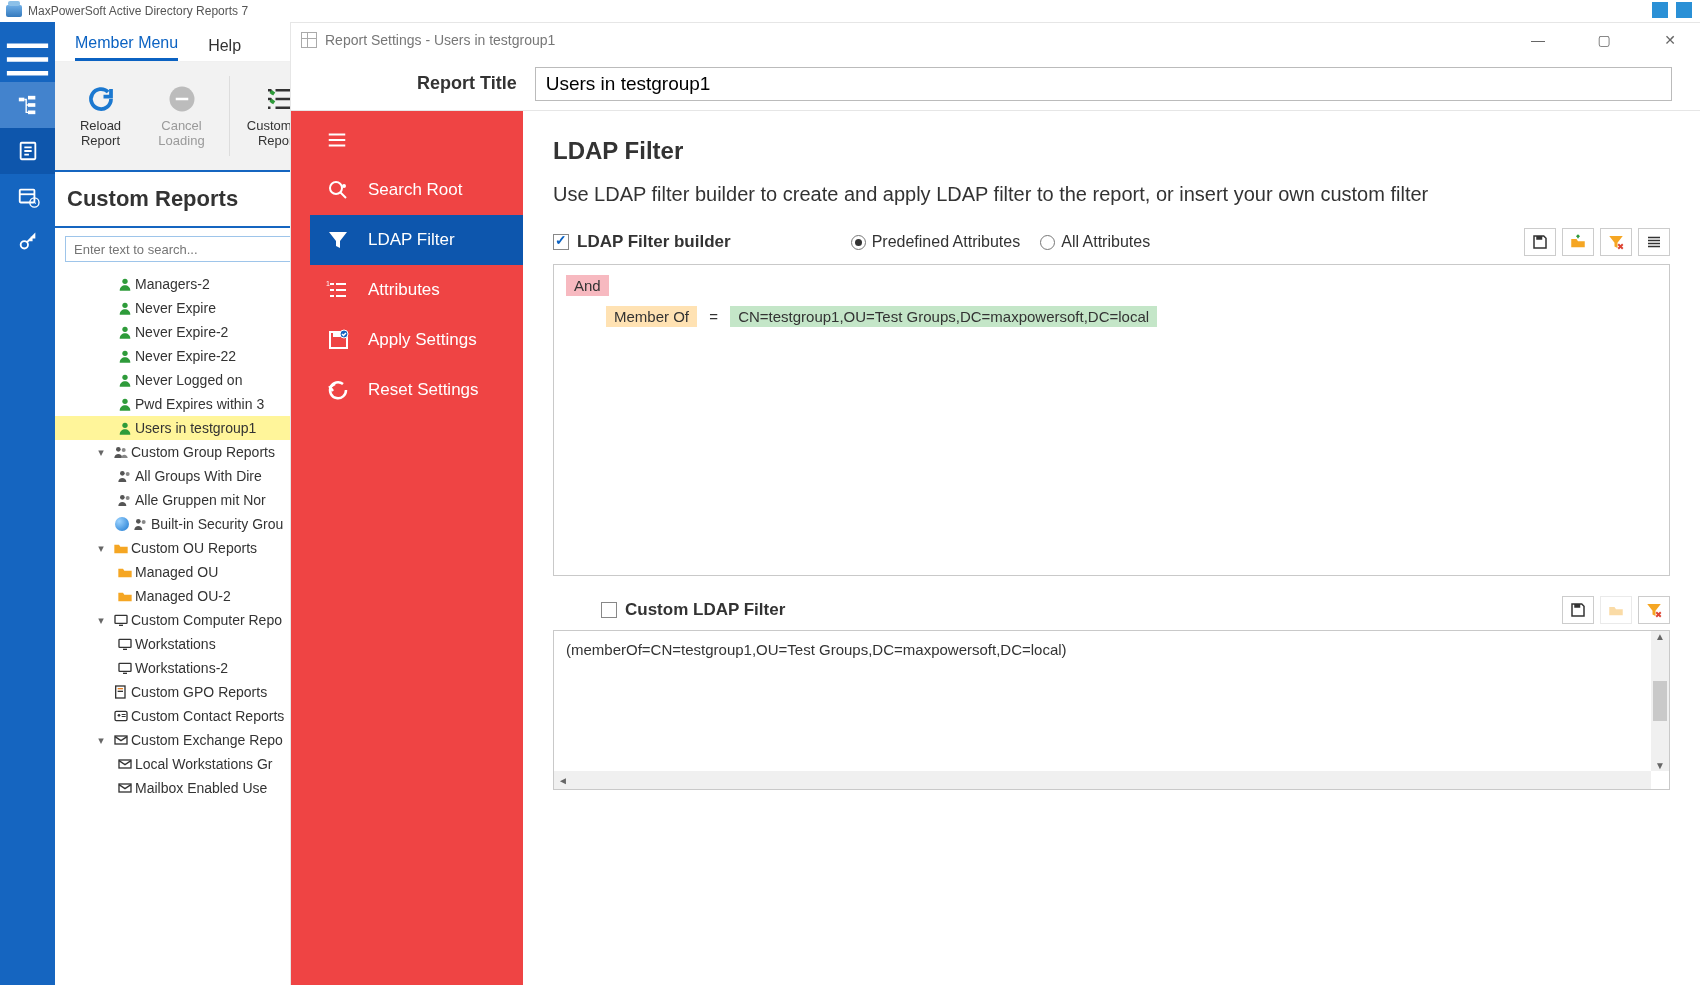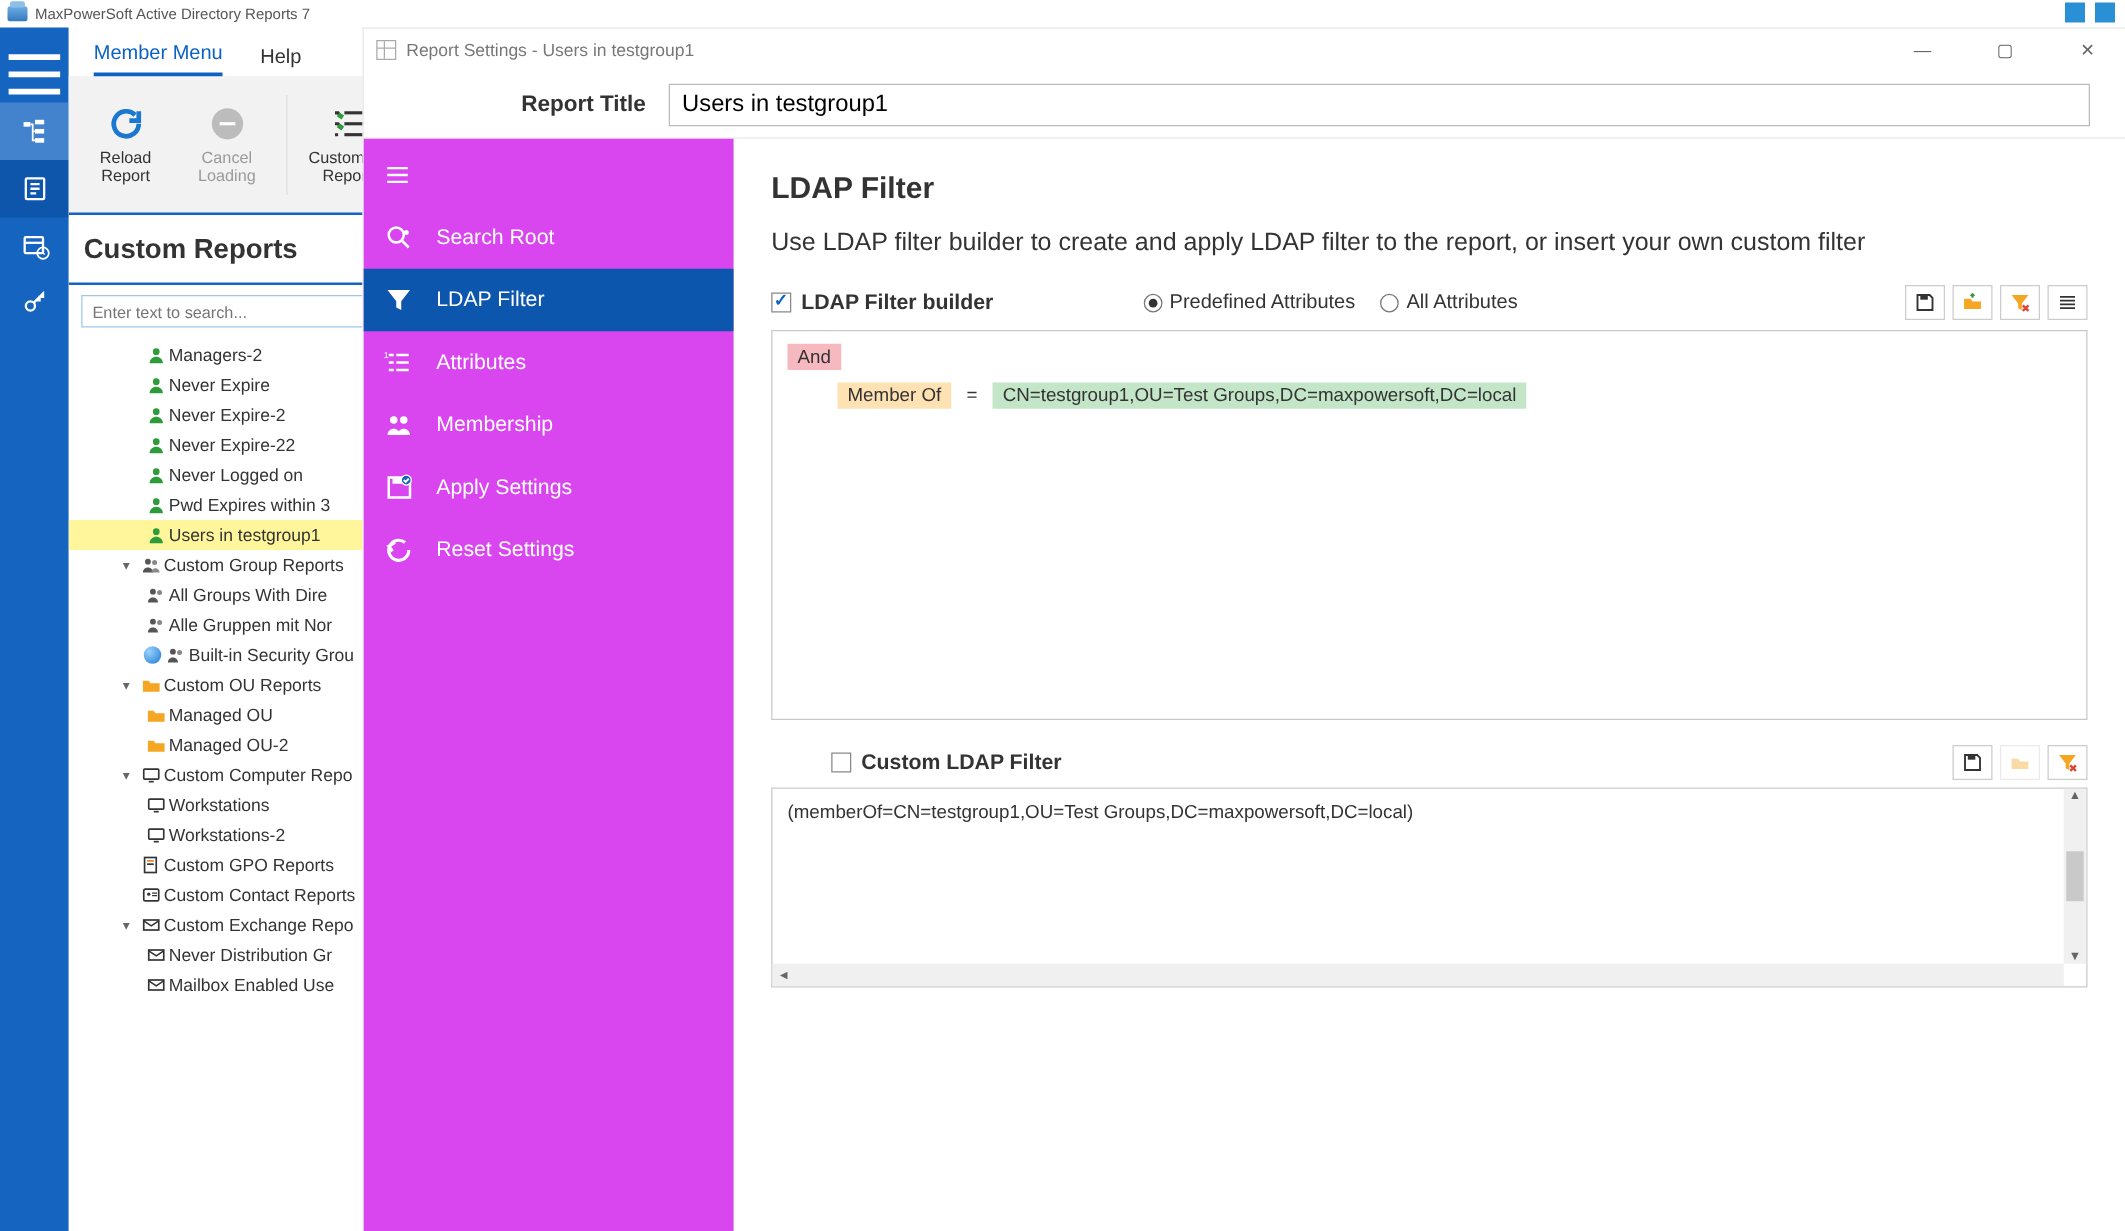--- a/index.html
+++ b/index.html
@@ -63,21 +63,21 @@
   .win-controls span { width:40px; text-align:center; }
 
   
   .dlg-header { height:54px; border-bottom:1px solid #e6e6e6; display:flex; align-items:center; padding-left:126px; padding-right:28px; gap:18px; }
   .dlg-header .lbl { font-size:18px; font-weight:600; }
   .dlg-header input { flex:1; height:34px; border:1px solid #bbb; font-size:19px; padding:0 10px; }
 
   .dlg-body { flex:1; display:flex; min-height:0; }
 
   
-  .dlg-nav { width:296px; background:#d946ef; color:#fff; display:flex; flex-direction:column; padding-top:4px;}
+  .dlg-nav { width:232px; background:#ef4444; color:#fff; display:flex; flex-direction:column; padding-top:4px;padding-left:19px;}
   .dlg-nav .nav-hamburger { height:50px; display:flex; align-items:center; padding-left:16px; }
   .dlg-nav .nav-item { height:50px; display:flex; align-items:center; padding-left:14px; gap:16px; font-size:17px; }
   .dlg-nav .nav-item.selected { background:#0d56ad; }
   .dlg-nav .nav-item .nicon { width:28px; height:28px; display:flex; align-items:center; justify-content:center; }
   .dlg-nav .nav-item .nicon svg { width:24px; height:24px; fill:#fff; }
 
   
   .dlg-content { flex:1; padding:26px 30px 10px 30px; display:flex; flex-direction:column; overflow:hidden; background:#fff;}
   .dlg-content h2 { font-size:24px; font-weight:700; margin-bottom:18px; }
   .dlg-content .desc { font-size:20px; color:#333; margin-bottom:22px; }
@@ -410,21 +410,21 @@
         </span>
         <span>Custom Exchange Repo</span>
       </div>
     <div class="tree-row indent2">
         <span class="ticon">
           <svg viewBox="0 0 24 24">
             <rect x="3" y="6" width="18" height="12" fill="none" stroke="#333" stroke-width="2"></rect>
             <path d="M3 7l9 6 9-6" fill="none" stroke="#333" stroke-width="2"></path>
           </svg>
         </span>
-        <span>Never Distribution Gr</span>
+        <span>Local Workstations Gr</span>
       </div>
     <div class="tree-row indent2">
         <span class="ticon">
           <svg viewBox="0 0 24 24">
             <rect x="3" y="6" width="18" height="12" fill="none" stroke="#333" stroke-width="2"></rect>
             <path d="M3 7l9 6 9-6" fill="none" stroke="#333" stroke-width="2"></path>
           </svg>
         </span>
         <span>Mailbox Enabled Use</span>
       </div>
@@ -475,30 +475,20 @@
       </div>
       <div class="nav-item">
         <span class="nicon">
             <svg viewBox="0 0 24 24">
               <path d="M4 6h4M4 12h4M4 18h4" stroke="#fff" stroke-width="2"></path>
               <path d="M10 6h10M10 12h10M10 18h10" stroke="#fff" stroke-width="2"></path>
               <text x="0" y="8" font-size="7" fill="#fff">1</text>
             </svg>
           </span>
         <span>Attributes</span>
-      </div>
-      <div class="nav-item">
-        <span class="nicon">
-            <svg viewBox="0 0 24 24">
-              <circle cx="8" cy="8" r="3" fill="#fff"></circle>
-              <circle cx="16" cy="8" r="3" fill="#fff"></circle>
-              <path d="M3 20c0-3 2.5-5 5-5s5 2 5 5M11 20c0-3 2.5-5 5-5s5 2 5 5" fill="#fff"></path>
-            </svg>
-          </span>
-        <span>Membership</span>
       </div>
       <div class="nav-item">
         <span class="nicon">
             <svg viewBox="0 0 24 24">
               <path d="M4 4h14l3 3v13H4z" fill="none" stroke="#fff" stroke-width="2"></path>
               <rect x="7" y="4" width="8" height="5" fill="#fff"></rect>
               <circle cx="18" cy="6" r="4" fill="#1565c0" stroke="#fff" stroke-width="1"></circle>
               <path d="M16 6l1.5 1.5L20 5" stroke="#fff" stroke-width="1.5" fill="none"></path>
             </svg>
           </span>

